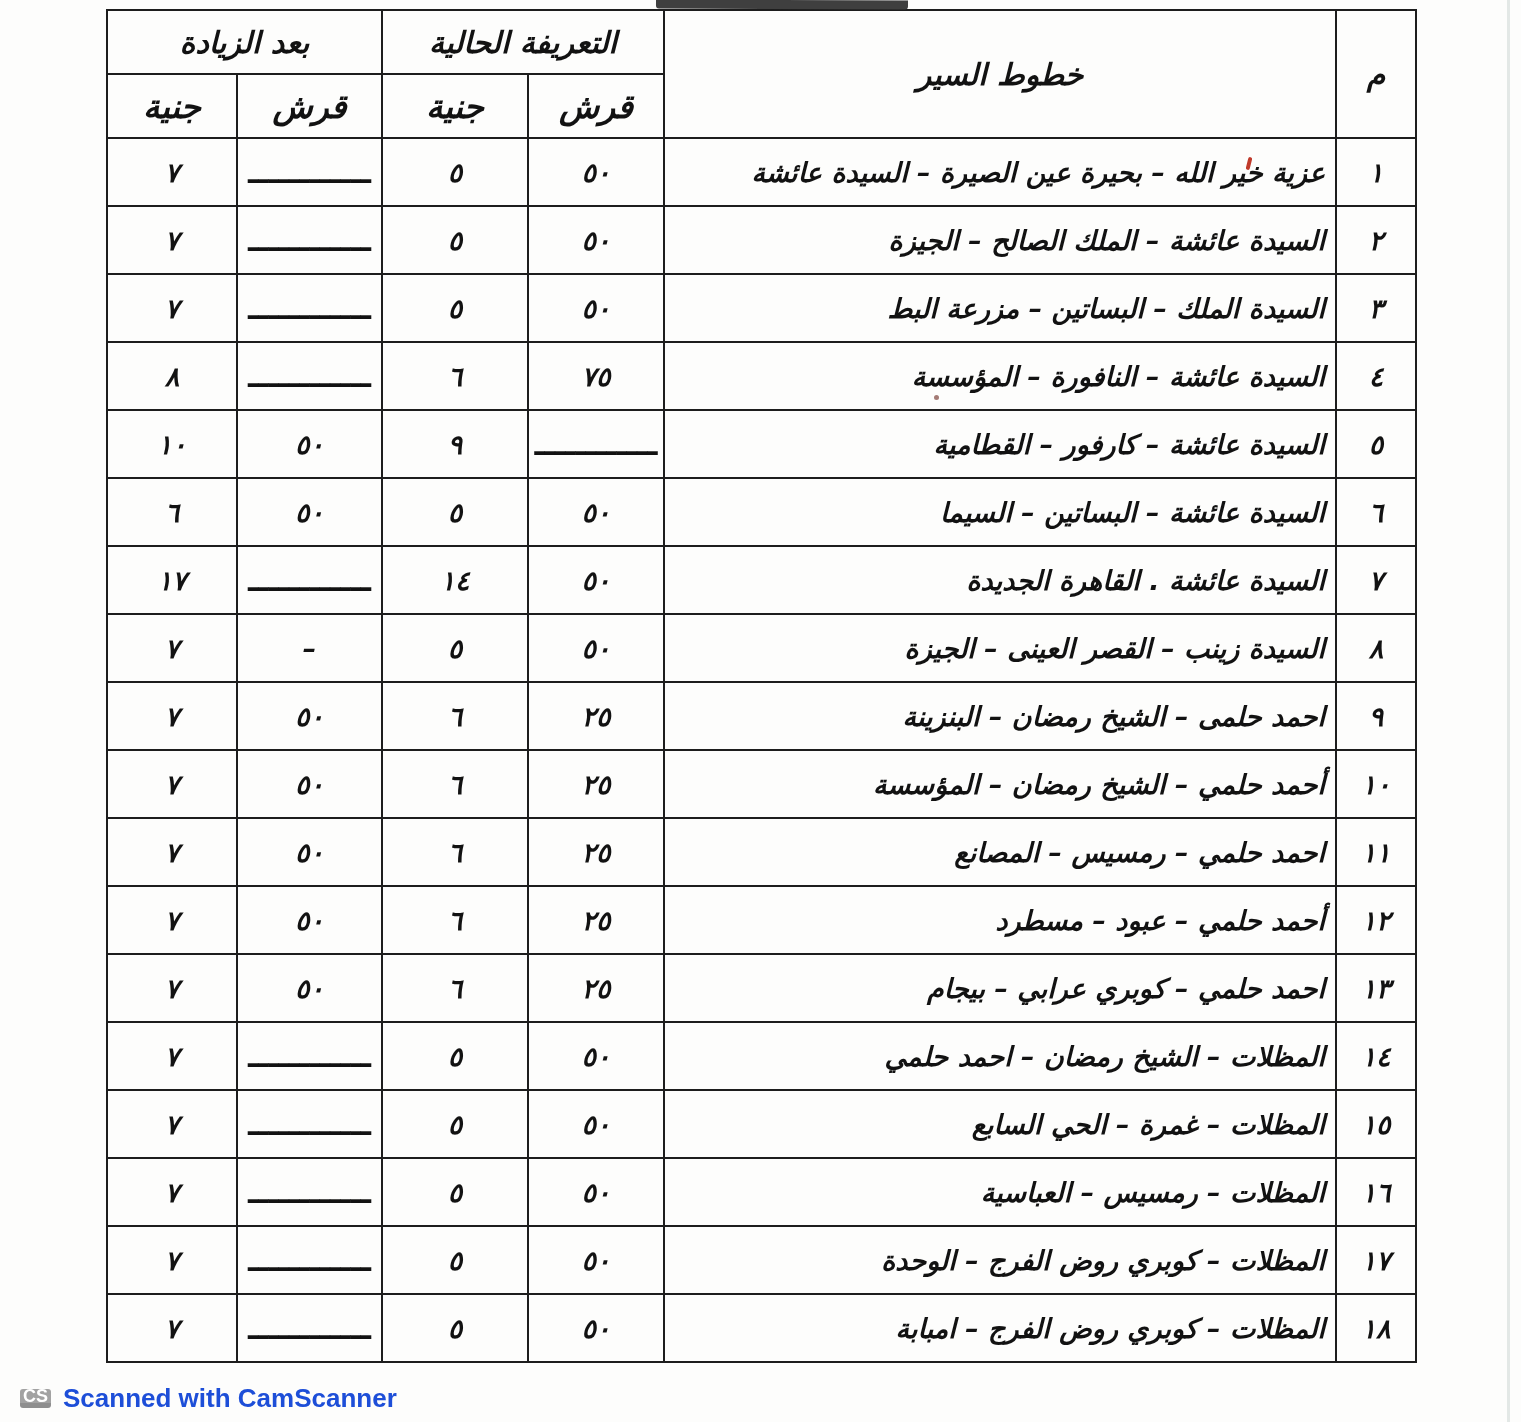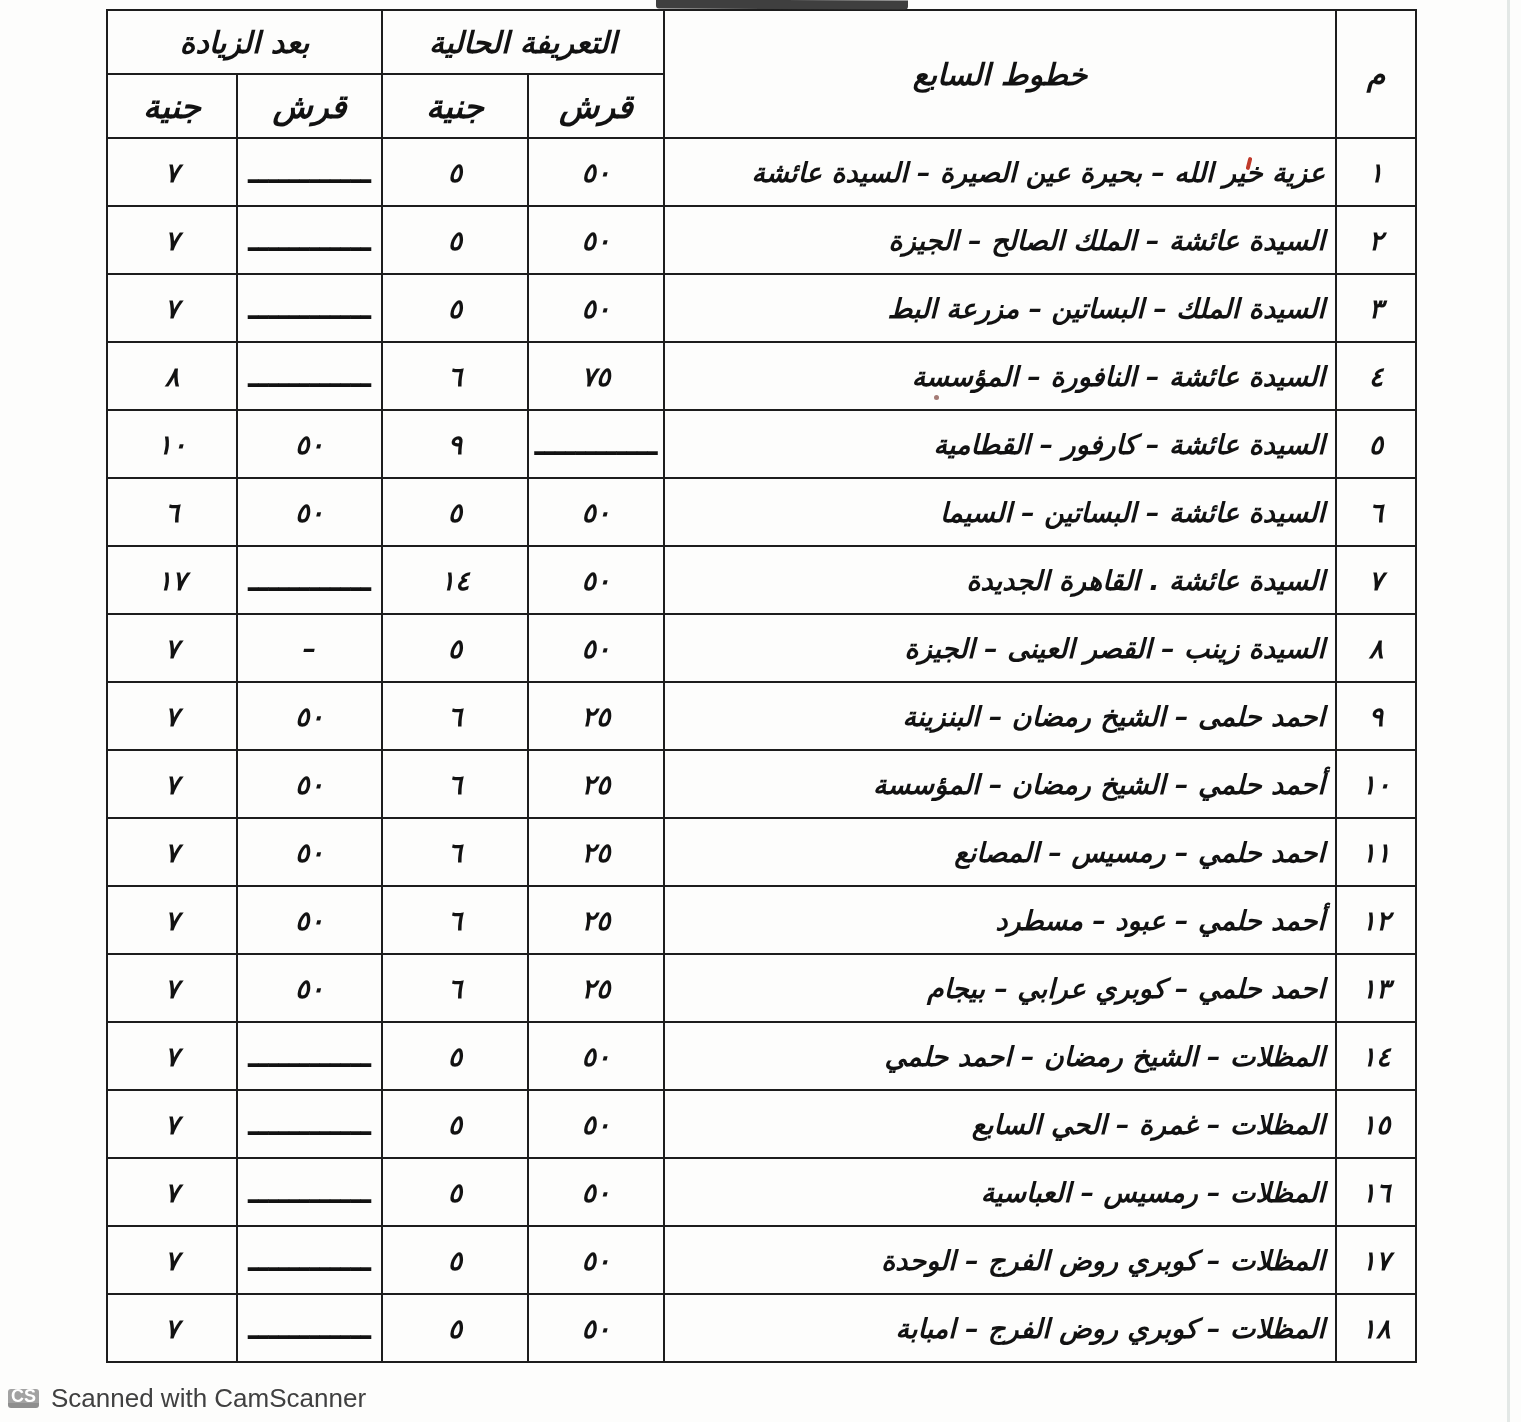--- a/index.html
+++ b/index.html
@@ -73,45 +73,46 @@
   .cs-badge{
     width:31px;height:19px;
     background:#a2a2a2;
     border-radius:3px;
     position:relative;
     display:flex;align-items:center;justify-content:center;
     color:#ffffff;font-weight:700;font-size:18px;
     letter-spacing:0;
     border-bottom:5px solid #8e8e8e;
     box-sizing:border-box;
+    margin-left:12px;
   }
   .wm-text{
-    color:#404040;
+    color:#1d4ed8;
     font-size:26px;
-    font-weight:400;
+    font-weight:700;
   }
 </style>
 </head>
 <body>
 
 <div class="page">
 
   <table class="tariff">
     <colgroup>
       <col style="width:80px">
       <col style="width:672px">
       <col style="width:136px">
       <col style="width:146px">
       <col style="width:145px">
       <col style="width:130px">
     </colgroup>
     <thead>
       <tr class="group-row">
         <th rowspan="2" class="m-head">م</th>
-        <th rowspan="2" class="routes-head">خطوط السابع</th>
+        <th rowspan="2" class="routes-head">خطوط السير</th>
         <th colspan="2">التعريفة الحالية</th>
         <th colspan="2">بعد الزيادة</th>
       </tr>
       <tr class="sub-row">
         <th>قرش</th>
         <th>جنية</th>
         <th>قرش</th>
         <th>جنية</th>
       </tr>
     </thead>

